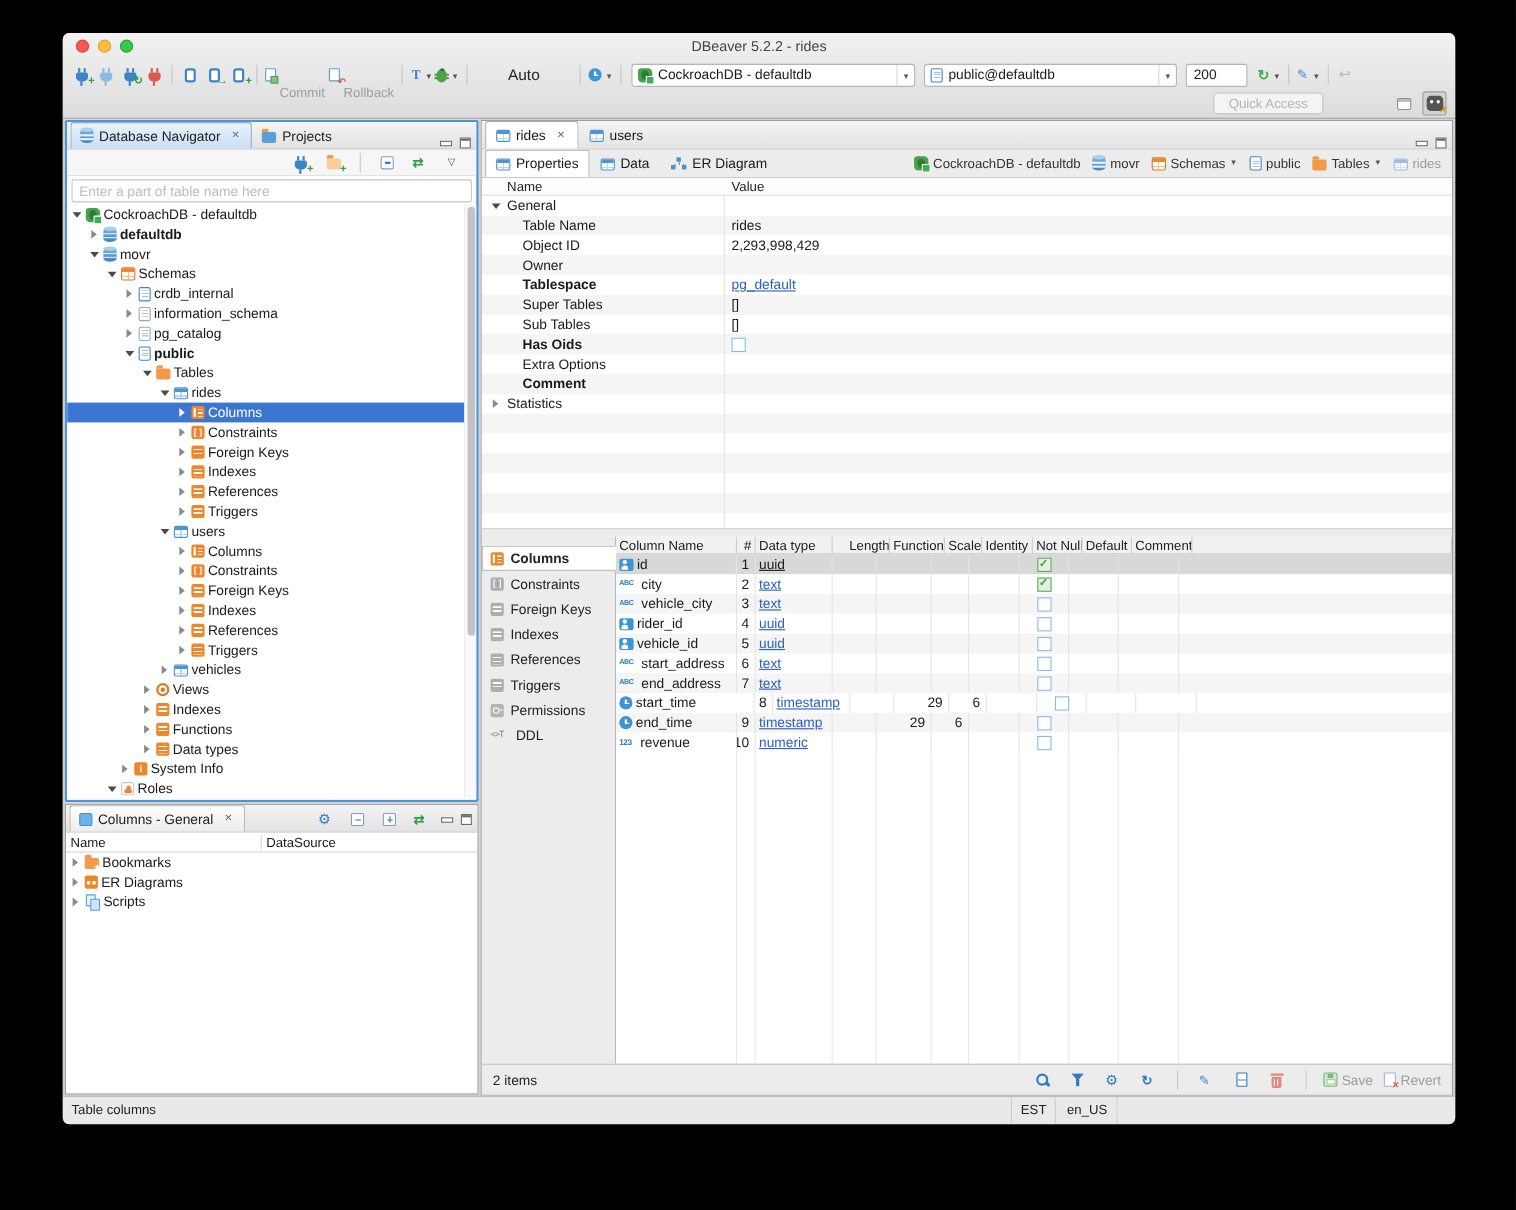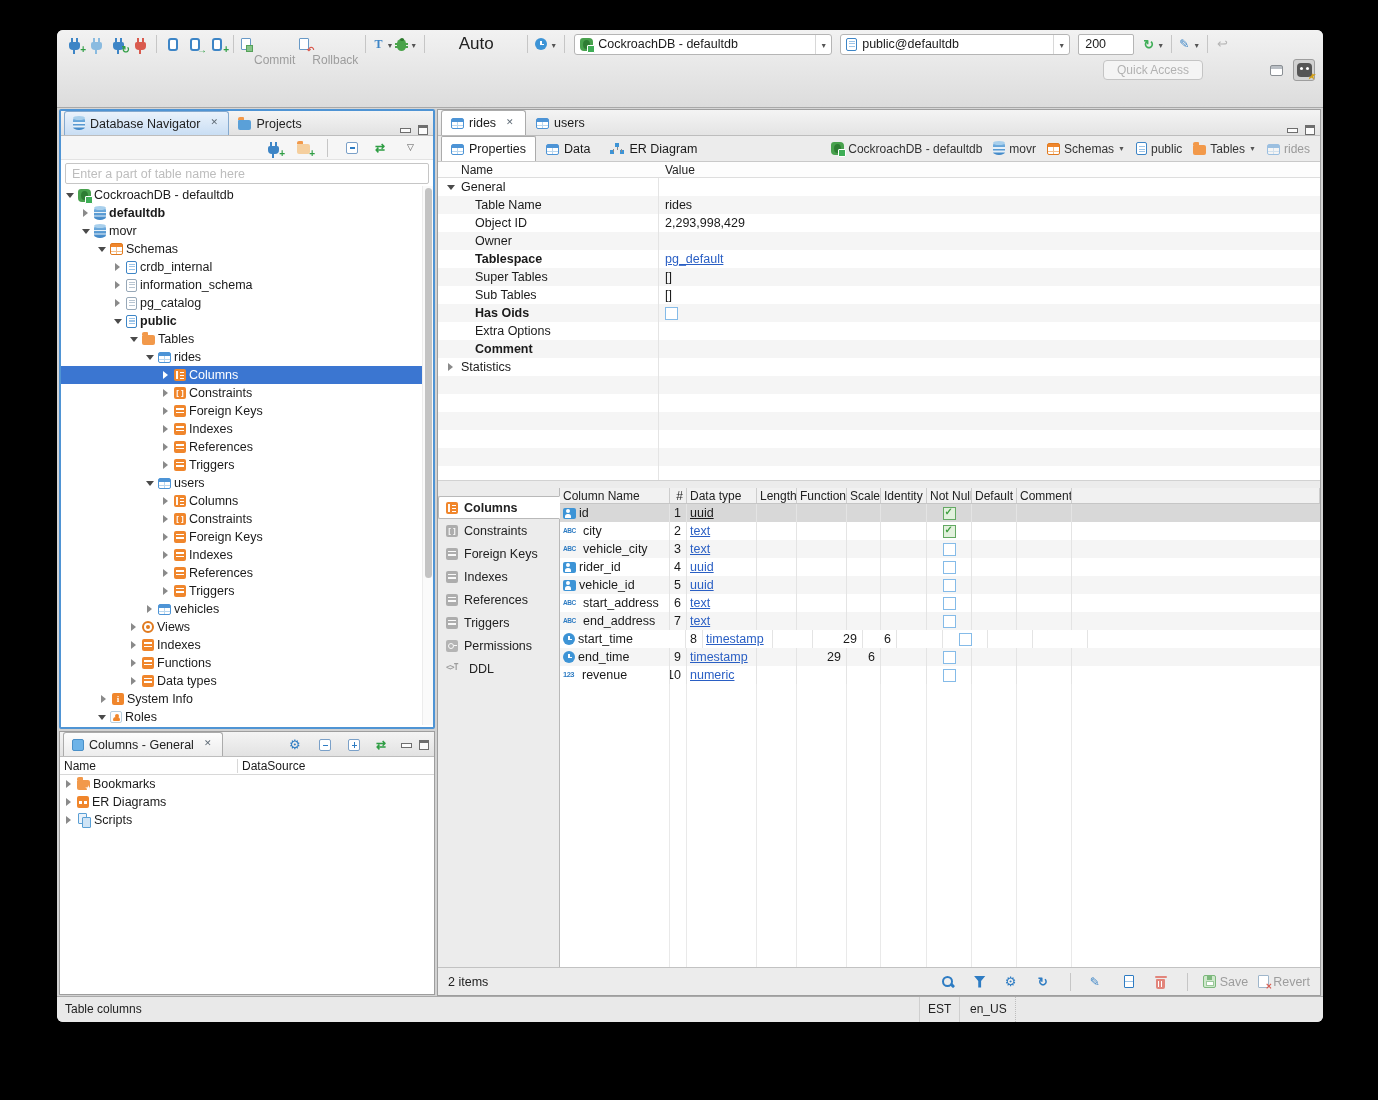--- a/index.html
+++ b/index.html
@@ -11,21 +11,21 @@
   .titlebar { position:relative; height:24px; }
   .tl { position:absolute; top:6px; width:12px; height:12px; border-radius:50%; }
   .tl.red{ left:12px; background:#fc5650; border:1px solid #df403a; }
   .tl.yel{ left:32px; background:#fdbe40; border:1px solid #dfa133; }
   .tl.grn{ left:52px; background:#35c94a; border:1px solid #27a73a; }
   .title { text-align:center; line-height:24px; font-size:13px; color:#444; }
   .toolbar { position:relative; height:28px; display:flex; align-items:center; padding:0 6px; }
   .tbtn { position:relative; display:flex; align-items:center; justify-content:center; height:22px; min-width:22px; padding:0 2px; }
   .tsep { width:1px; height:18px; background:#c6c6c6; margin:0 5px; flex:none; }
   .tlabel { font-size:12px; color:#9d9d9d; margin-left:3px;margin-top:32px; }
-  .auto { width:92px; text-align:center; font-size:17px; color:#222; }
+  .auto { width:92px; text-align:center; font-size:14px; color:#222; }
   .combo { display:flex; align-items:center; gap:5px; background:#fff; border:1px solid #b5b5b5; border-radius:3px; height:21px; padding:0 0 0 5px; font-size:12.5px; }
   .combo .arrbox { margin-left:auto; height:100%; display:flex; align-items:center; padding:0 4px; border-left:1px solid #d8d8d8; }
   .tinput { background:#fff; border:1px solid #b5b5b5; border-radius:2px; height:21px; width:56px; padding:0 6px; display:flex; align-items:center; font-size:12.5px; }
   .ddtri::after { content:"▼"; font-size:7px; color:#555; }
   .plusbadge { position:absolute; right:-1px; bottom:0; color:#2f9e44; font-weight:bold; font-size:10px; line-height:1; }
   .qarow { position:relative; height:26px; }
   .qa { position:absolute; right:120px; top:2px; width:100px; height:20px; border:1px solid #c4c4c4; border-radius:4px; background:#f4f4f4; color:#b2b2b2; font-size:12px; display:flex; align-items:center; justify-content:center; }
   .persp { position:absolute; right:8px; top:1px; display:flex; gap:6px; align-items:center; }
   .pbtn { width:22px; height:22px; display:flex; align-items:center; justify-content:center; border-radius:3px; }
   .pbtn.pressed { background:#d2d2d2; border:1px solid #9e9e9e; }
@@ -229,20 +229,26 @@
   .statusbar .sleft { position:absolute; left:8px; top:5px; }
   .statusbar .est { position:absolute; left:862px; top:0; height:100%; padding:5px 8px 0; border-left:1px solid #cfcfcf; border-right:1px solid #cfcfcf; }
   .statusbar .lang { position:absolute; left:905px; top:0; height:100%; padding:5px 8px 0; border-right:1px dotted #bdbdbd; }
 </style>
 </head>
 <body>
 
 <div class="window">
 
   <div class="chrome">
+    <div class="titlebar">
+      <span class="tl red"></span>
+      <span class="tl yel"></span>
+      <span class="tl grn"></span>
+      <div class="title">DBeaver 5.2.2 - rides</div>
+    </div>
 
     <div class="toolbar">
       <span class="tbtn">
           <span class="ic ic-plug"></span>
           <span class="plusbadge">+</span>
         </span>
       <span class="tbtn">
           <span class="ic ic-plug lightblue"></span>
         </span>
       <span class="tbtn">
@@ -511,21 +517,21 @@
             <div class="trow" style="padding-left: 68px;">
               <span class="tw col"></span>
               <span class="ic ic-stack"></span>
               <span class="tlab">Functions</span>
             </div>
             <div class="trow" style="padding-left: 68px;">
               <span class="tw col"></span>
               <span class="ic ic-stack"></span>
               <span class="tlab">Data types</span>
             </div>
-            <div class="trow" style="padding-left: 38px;">
+            <div class="trow" style="padding-left: 48px;">
               <span class="tw col"></span>
               <span class="ic ic-info"></span>
               <span class="tlab">System Info</span>
             </div>
             <div class="trow" style="padding-left: 36px;">
               <span class="tw exp"></span>
               <span class="ic ic-person"></span>
               <span class="tlab">Roles</span>
             </div>
           </div>
@@ -771,21 +777,21 @@
             <div class="sidetab">
               <span class="ic ic-ddl gray"></span>
               <span>DDL</span>
             </div>
           </div>
         <div class="grid">
           <div class="ghead" id="ghead">
               <span class="gh" style="width: 110px;">Column Name</span>
               <span class="gh r" style="width: 17px;">#</span>
               <span class="gh" style="width: 70px;">Data type</span>
-              <span class="gh" style="width: 40px;">Length</span>
+              <span class="gh" style="width: 40px; margin-left: 12px;">Length</span>
               <span class="gh" style="width: 50px;">Functions</span>
               <span class="gh" style="width: 34px;">Scale</span>
               <span class="gh" style="width: 46px;">Identity</span>
               <span class="gh" style="width: 45px;">Not Null</span>
               <span class="gh" style="width: 45px;">Default</span>
               <span class="gh" style="width: 55px;">Comment</span>
               <span class="gh" style="flex: 1 1 0%;"></span>
             </div>
           <div id="gbody">
               <div class="grow gsel">

